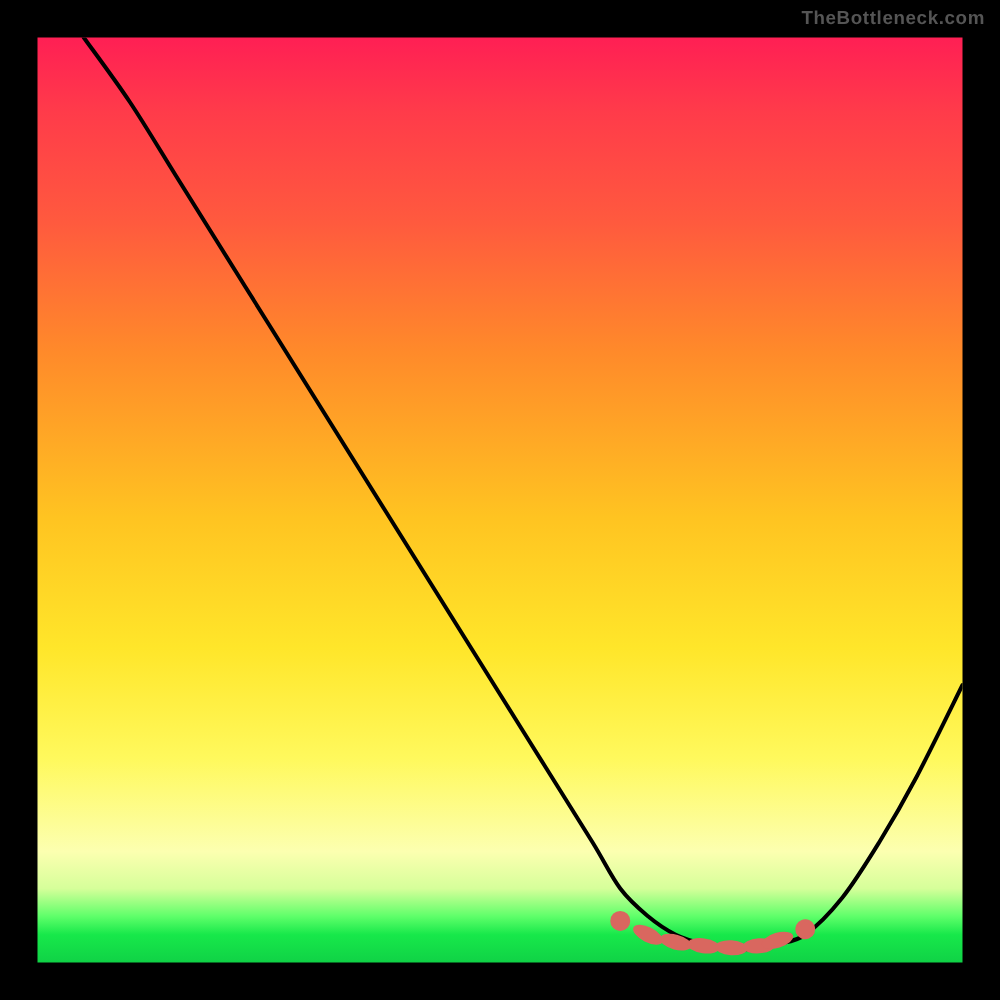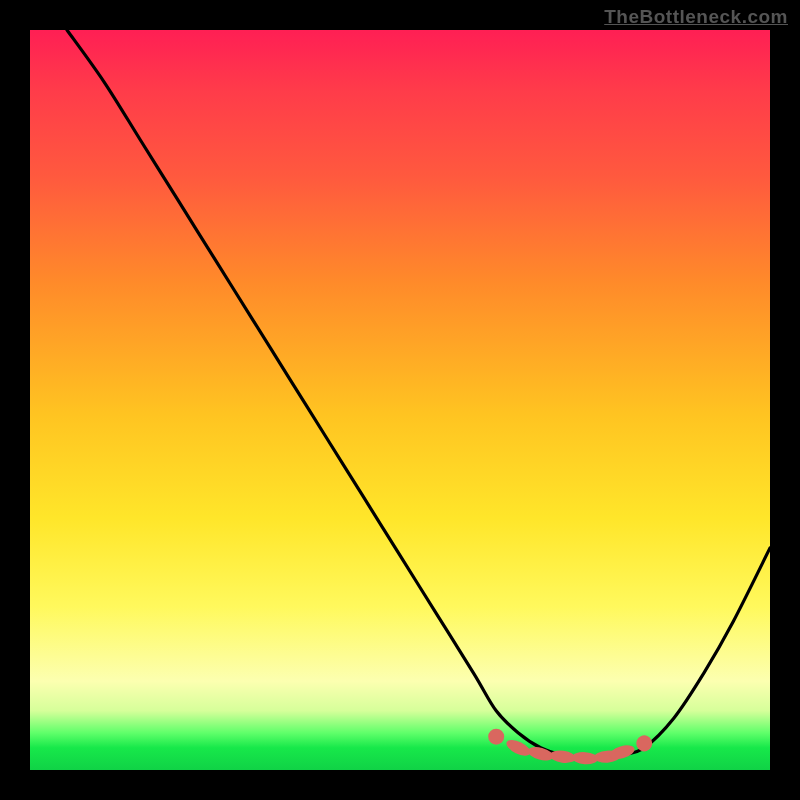--- a/index.html
+++ b/index.html
@@ -15,25 +15,24 @@
     position: relative;
     width: 800px;
     height: 800px;
     background: #000;
   }
   .watermark {
     position: absolute;
     top: 6px;
     right: 12px;
     color: #555;
-    font-size: 19px;
+    font-size: 15px;
     font-weight: 600;
     letter-spacing: 0.5px;
     z-index: 20;
-    text-decoration: underline;
   }
   .plot-area {
     
     position: absolute;
     left: 30px;
     top: 30px;
     width: 740px;
     height: 740px;
     
     background: linear-gradient(

